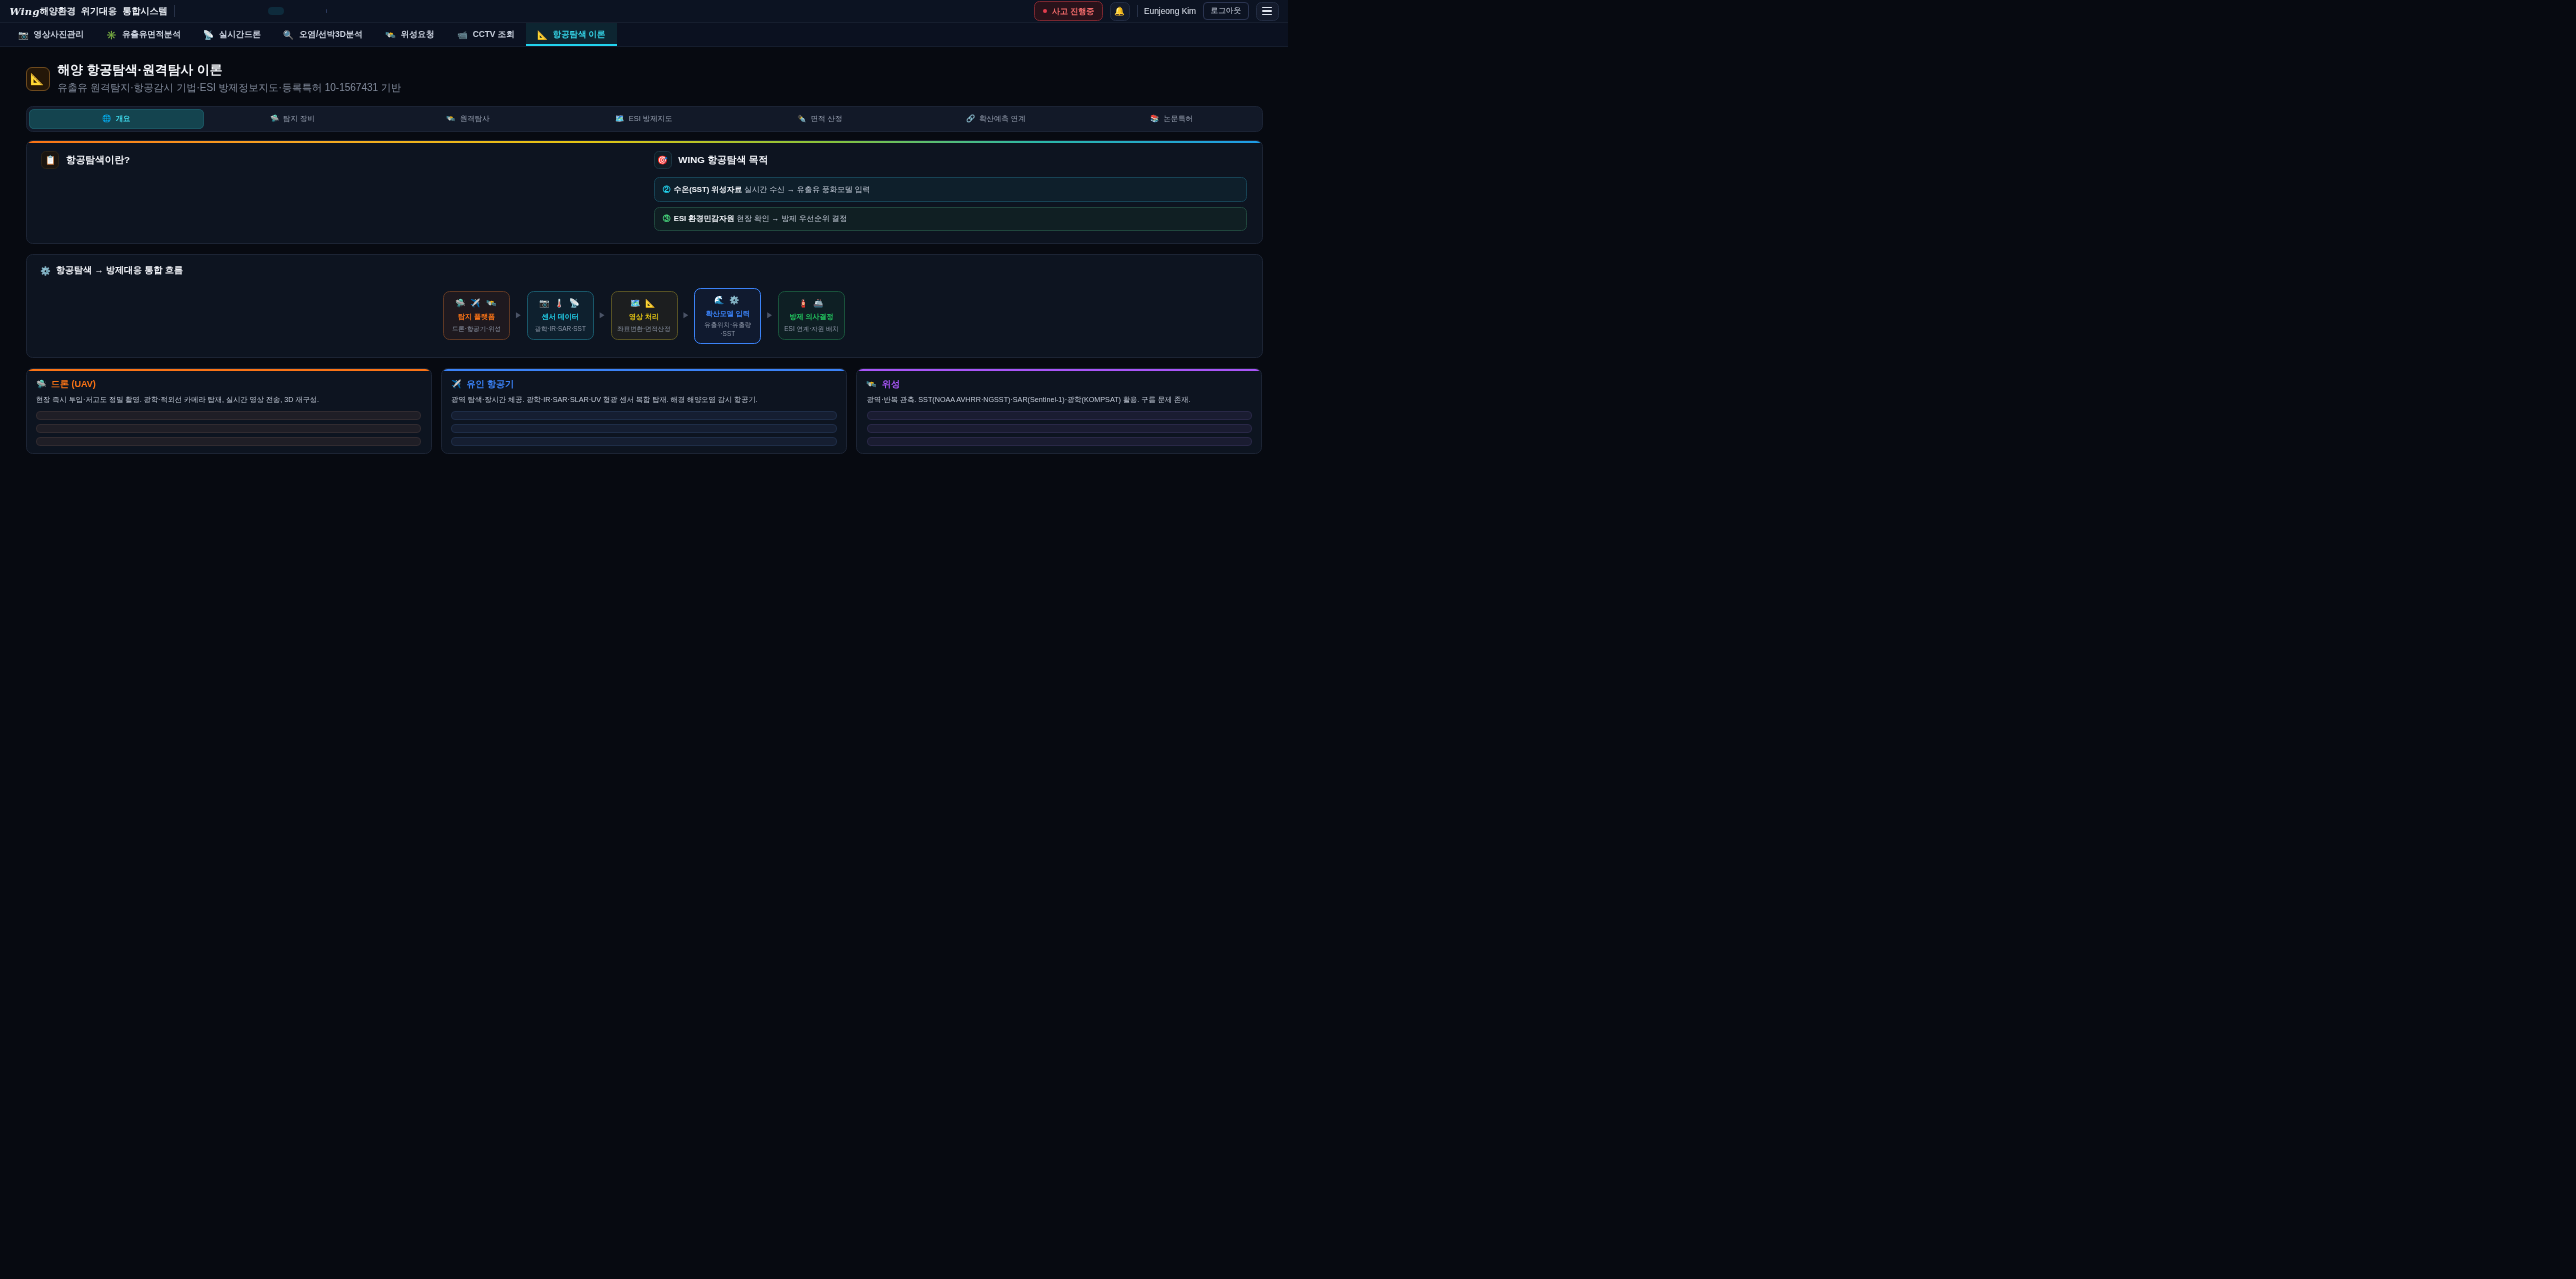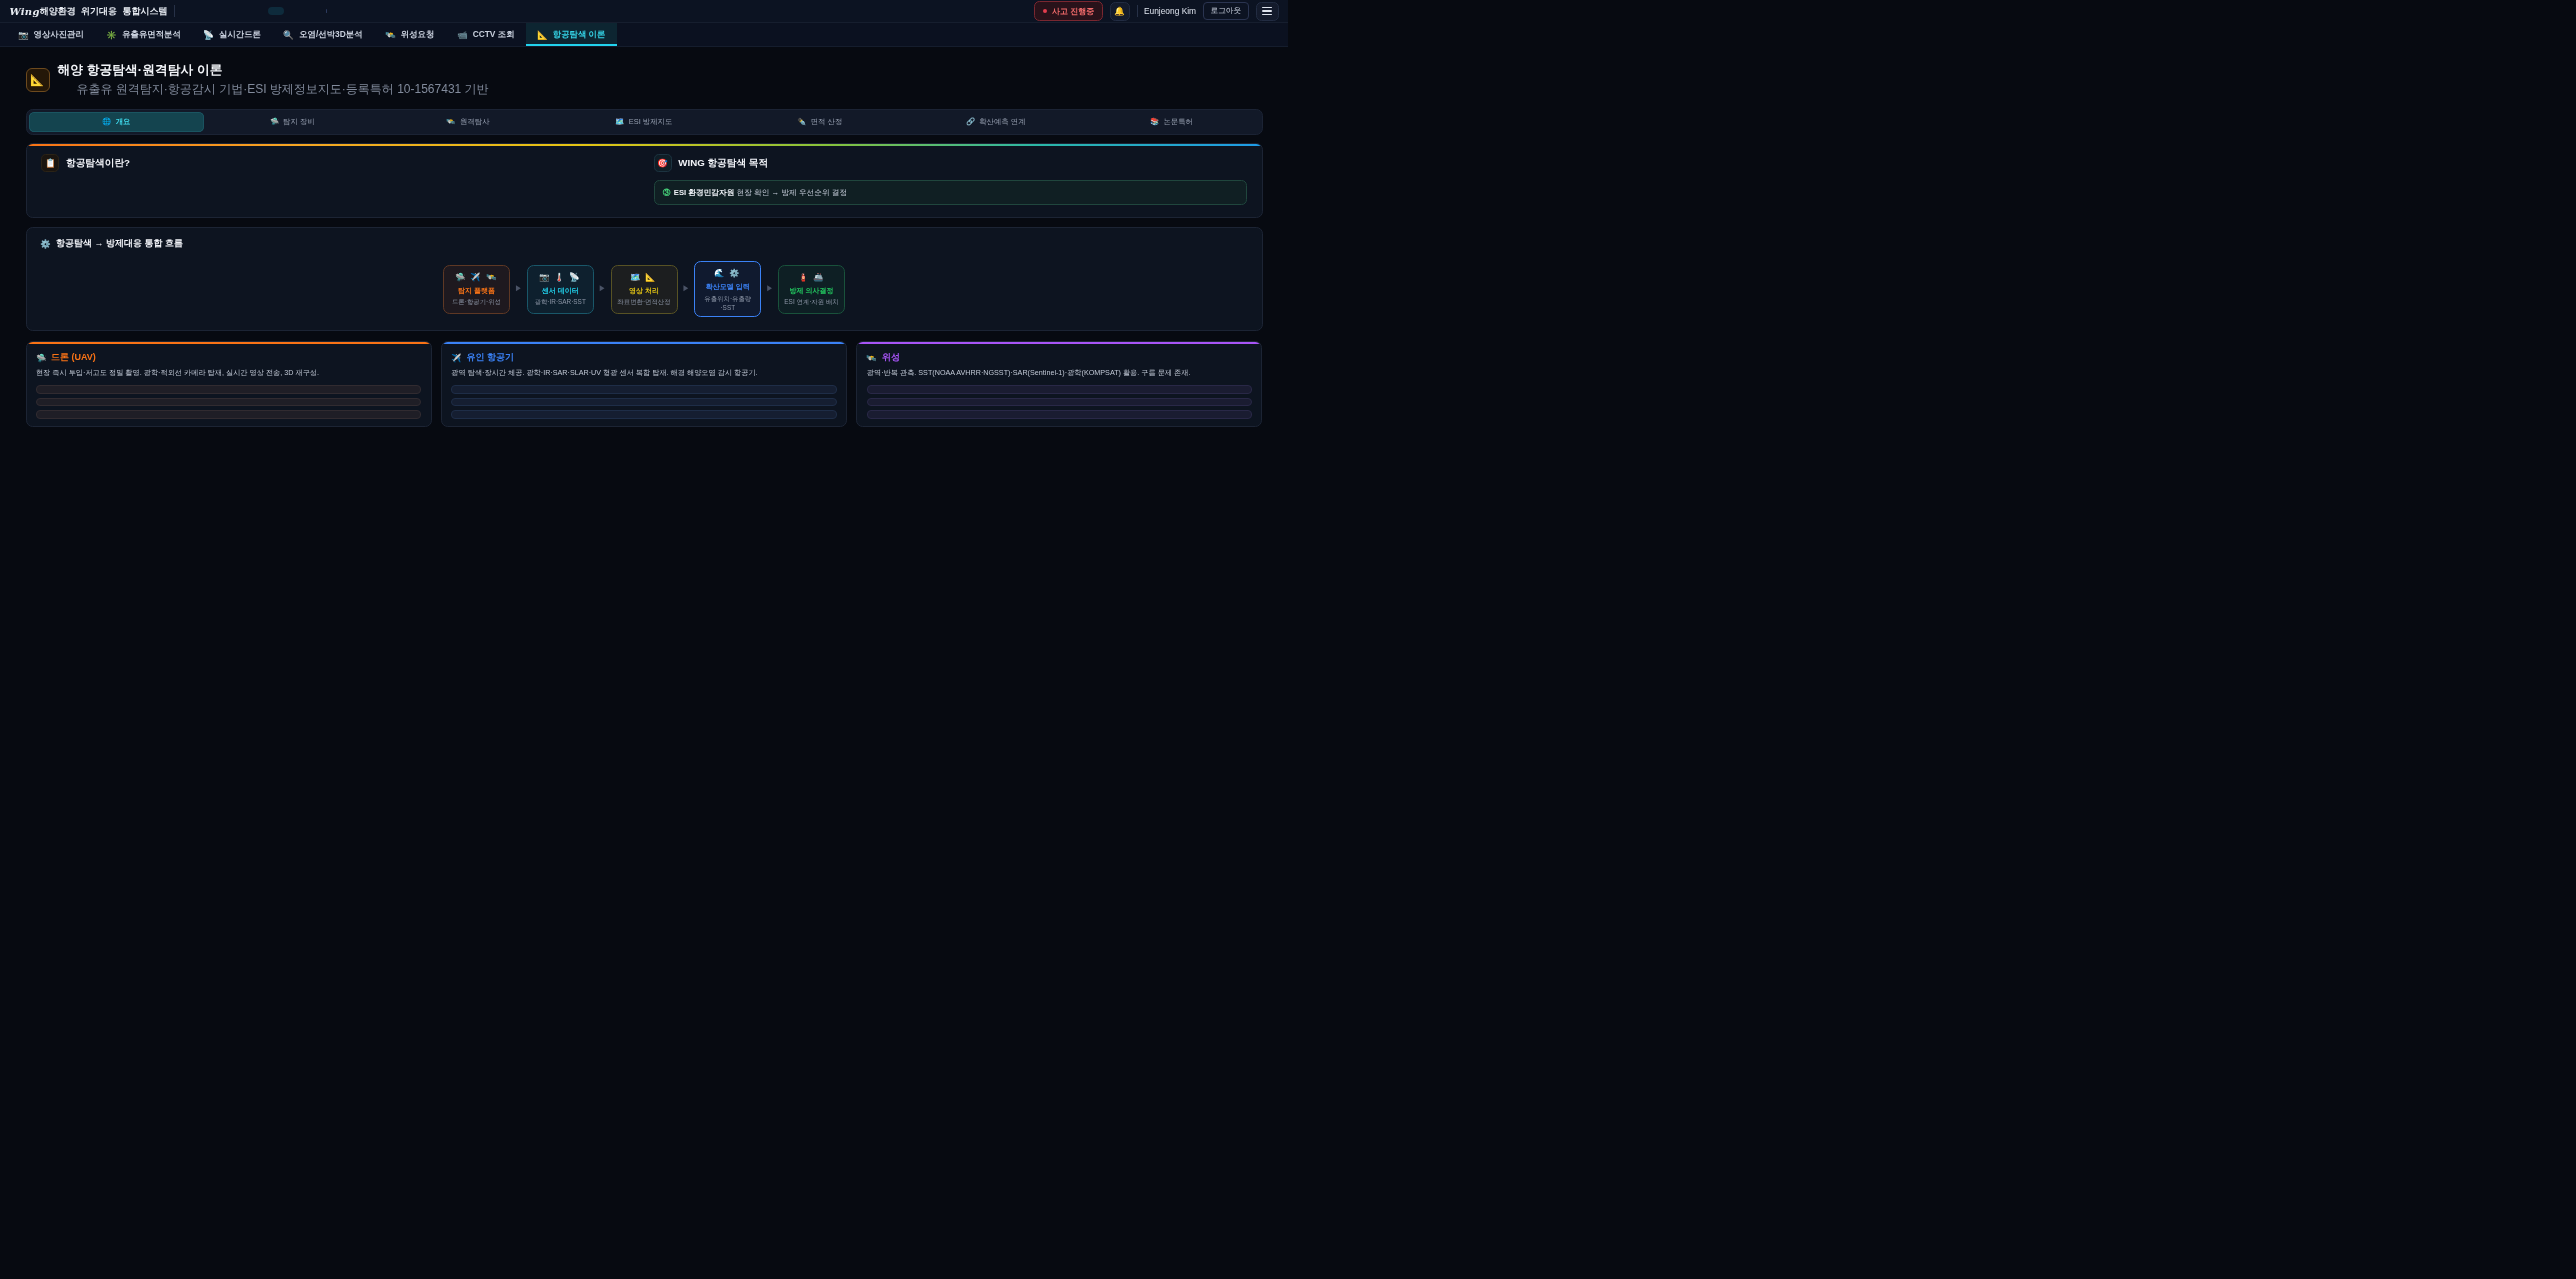--- a/index.html
+++ b/index.html
@@ -29,21 +29,21 @@
   .subnav { height:24px; background:#0b1120; border-bottom:0.7px solid #151d2d; display:flex; align-items:stretch; padding:0 6.7px; }
   .subnav-item { display:flex; align-items:center; gap:4.7px; font-size:8.4px; font-weight:700; color:#c9d0dd; padding:0 11.4px; cursor:pointer; border-bottom:2px solid transparent; border-top:2px solid transparent; white-space:nowrap; }
   .subnav-item .ic { font-size:8.7px; }
   .subnav-item.active { background:#0d2531; color:#35d4e7; border-bottom-color:#22d3ee; }
 
   
   .content { padding:0 25.5px; }
   .page-head { display:flex; align-items:center; gap:8px; margin-top:14.8px; }
   .page-ico { width:24px; height:24px; border-radius:6px; background:#241708; border:0.7px solid #6d4a1e; display:flex; align-items:center; justify-content:center; font-size:11.4px; }
   .page-title { font-size:12.7px; font-weight:700; color:#f3f5f9; letter-spacing:0.1px; }
-  .page-sub { font-size:12px; color:#828b9c; margin-top:2.7px;margin-left:19px; }
+  .page-sub { font-size:10px; color:#828b9c; margin-top:2.7px; }
 
   .tabsbar { margin-top:10.7px; background:#121928; border:0.7px solid #1b2334; border-radius:6.7px; display:flex; padding:2px; }
   .tab { flex:1; display:flex; align-items:center; justify-content:center; gap:4px; font-size:7.4px; color:#97a0b1; padding:4.7px 0; border-radius:5.4px; cursor:pointer; white-space:nowrap; }
   .tab .ic { font-size:7.4px; }
   .tab.active { background:#14444f; color:#3fd8ea; font-weight:700; box-shadow:inset 0 0 0 0.7px #1d5b68; }
 
   .card { background:#0d1420; border:0.7px solid #1c2434; border-radius:6.7px; }
   .bigcard { margin-top:8px; padding:10.7px 14.8px 12px; position:relative; overflow:hidden; }
   .bigcard::before { content:""; position:absolute; top:0; left:0; right:0; height:2px;
       background:linear-gradient(90deg,#f97316 0%,#f5a623 22%,#e3c414 45%,#86c23c 65%,#2bb7a8 82%,#1e9be8 100%); }
@@ -219,20 +219,23 @@
       </div>
       <div>
         <div class="sec-head">
           <div class="sec-ico teal">
             <span>🎯</span>
           </div>
           <div class="sec-title">WING 항공탐색 목적</div>
         </div>
         <div class="purpose-list">
 
+            <div class="purpose-item" style="--accent: #22d3ee;">
+              <span class="num">②</span><span></span><span class="b">수온(SST) 위성자료</span><span> 실시간 수신 → 유출유 풍화모델 입력</span>
+            </div>
             <div class="purpose-item" style="--accent: #4ade80;">
               <span class="num">③</span><span></span><span class="b">ESI 환경민감자원</span><span> 현장 확인 → 방제 우선순위 결정</span>
             </div>
           </div>
       </div>
     </div>
   </div>
 
   <div class="card flowcard">
     <div class="flow-title">

